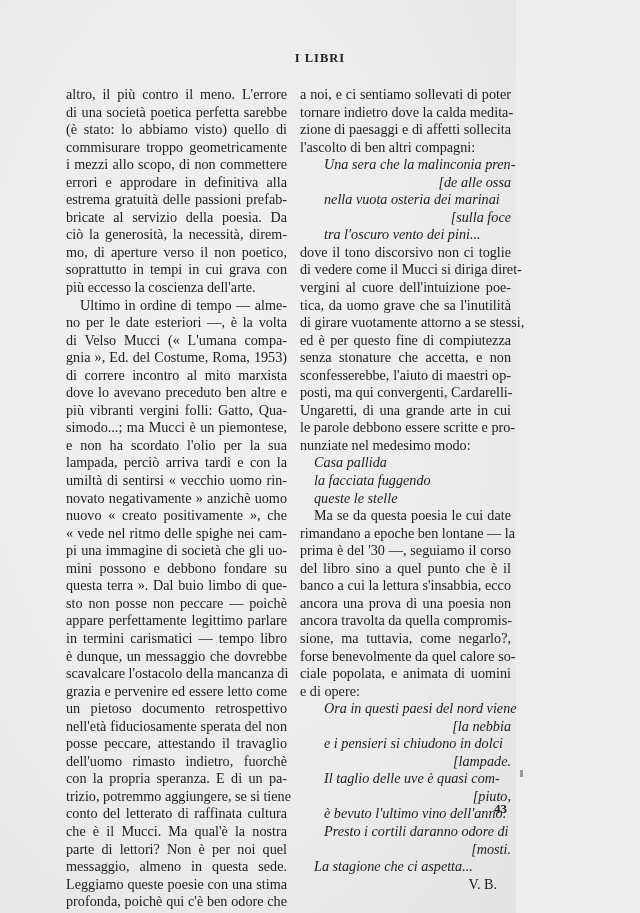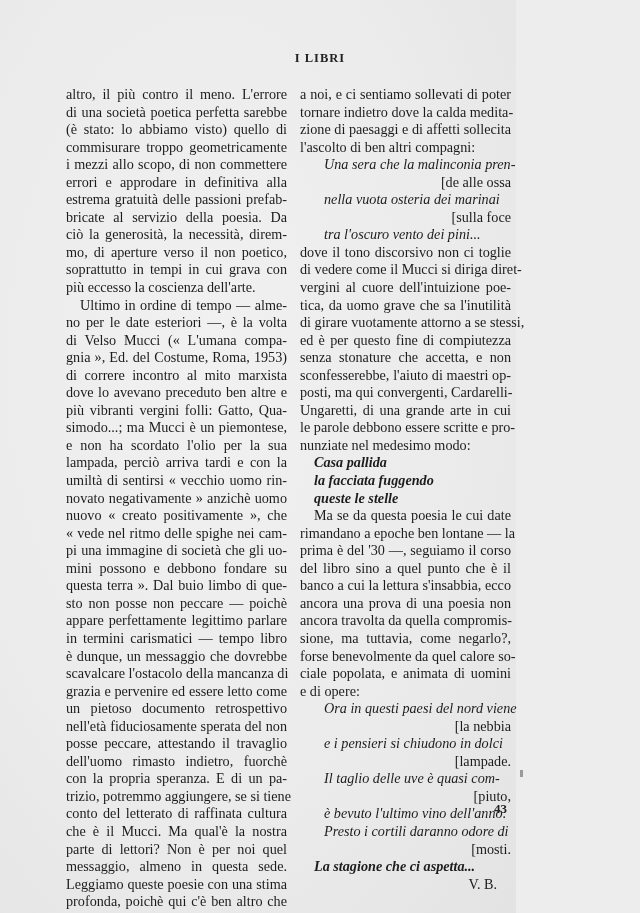--- a/index.html
+++ b/index.html
@@ -24,22 +24,22 @@
   }
   .col-left { left: 66px; width: 221px; }
   .col-right { left: 300px; width: 211px; }
   .line {
     display: block; white-space: nowrap; text-align: justify;
     text-align-last: justify; height: 17.55px; overflow: visible;
   }
   .line.last { text-align-last: left; }
   .line.indent { padding-left: 14px; }
   .line.verse { font-style: italic; text-align-last: left; padding-left: 24px; }
-  .line.verse-cont { text-align: right; text-align-last: right; }
-  .line.verse-short { font-style: italic; text-align-last: left; padding-left: 14px; font-weight: bold; }
+  .line.verse-cont { font-style: italic; text-align: right; text-align-last: right; }
+  .line.verse-short { font-style: italic; text-align-last: left; padding-left: 14px; }
   .line.sig { text-align: right; text-align-last: right; padding-right: 14px; }
   .it { }
   .section-title {
     display: block; font-weight: bold; font-size: 15.5px; letter-spacing: 0.6px;
     margin-top: 16px; margin-bottom: 1px; white-space: nowrap; height: 19px; line-height: 19px;
     margin-left: -3px;
   }
   .folio {
     position: absolute; top: 801px; left: 494px;
     font-weight: bold; font-size: 13px; color: #222;
@@ -92,21 +92,21 @@
     <span class="line"><span>nell'età fiduciosamente sperata del </span><span class="it">non</span><span></span></span>
     <span class="line"><span></span><span class="it">posse peccare,</span><span> attestando il travaglio</span></span>
     <span class="line">dell'uomo rimasto indietro, fuorchè</span>
     <span class="line">con la propria speranza. E di un pa-</span>
     <span class="line">trizio, potremmo aggiungere, se si tiene</span>
     <span class="line">conto del letterato di raffinata cultura</span>
     <span class="line">che è il Mucci. Ma qual'è la nostra</span>
     <span class="line">parte di lettori? Non è per noi quel</span>
     <span class="line">messaggio, almeno in questa sede.</span>
     <span class="line">Leggiamo queste poesie con una stima</span>
-    <span class="line">profonda, poichè qui c'è ben altro che</span>
+    <span class="line">profonda, poichè qui c'è ben odore che</span>
     <span class="line">le improvvisazioni retoriche d'altri o</span>
 
   </div>
 
   <div class="column col-right">
     <span class="line">a noi, e ci sentiamo sollevati di poter</span>
     <span class="line">tornare indietro dove la calda medita-</span>
     <span class="line">zione di paesaggi e di affetti sollecita</span>
     <span class="line last">l'ascolto di ben altri compagni:</span>
     <span class="line verse">Una sera che la malinconia pren-</span>

